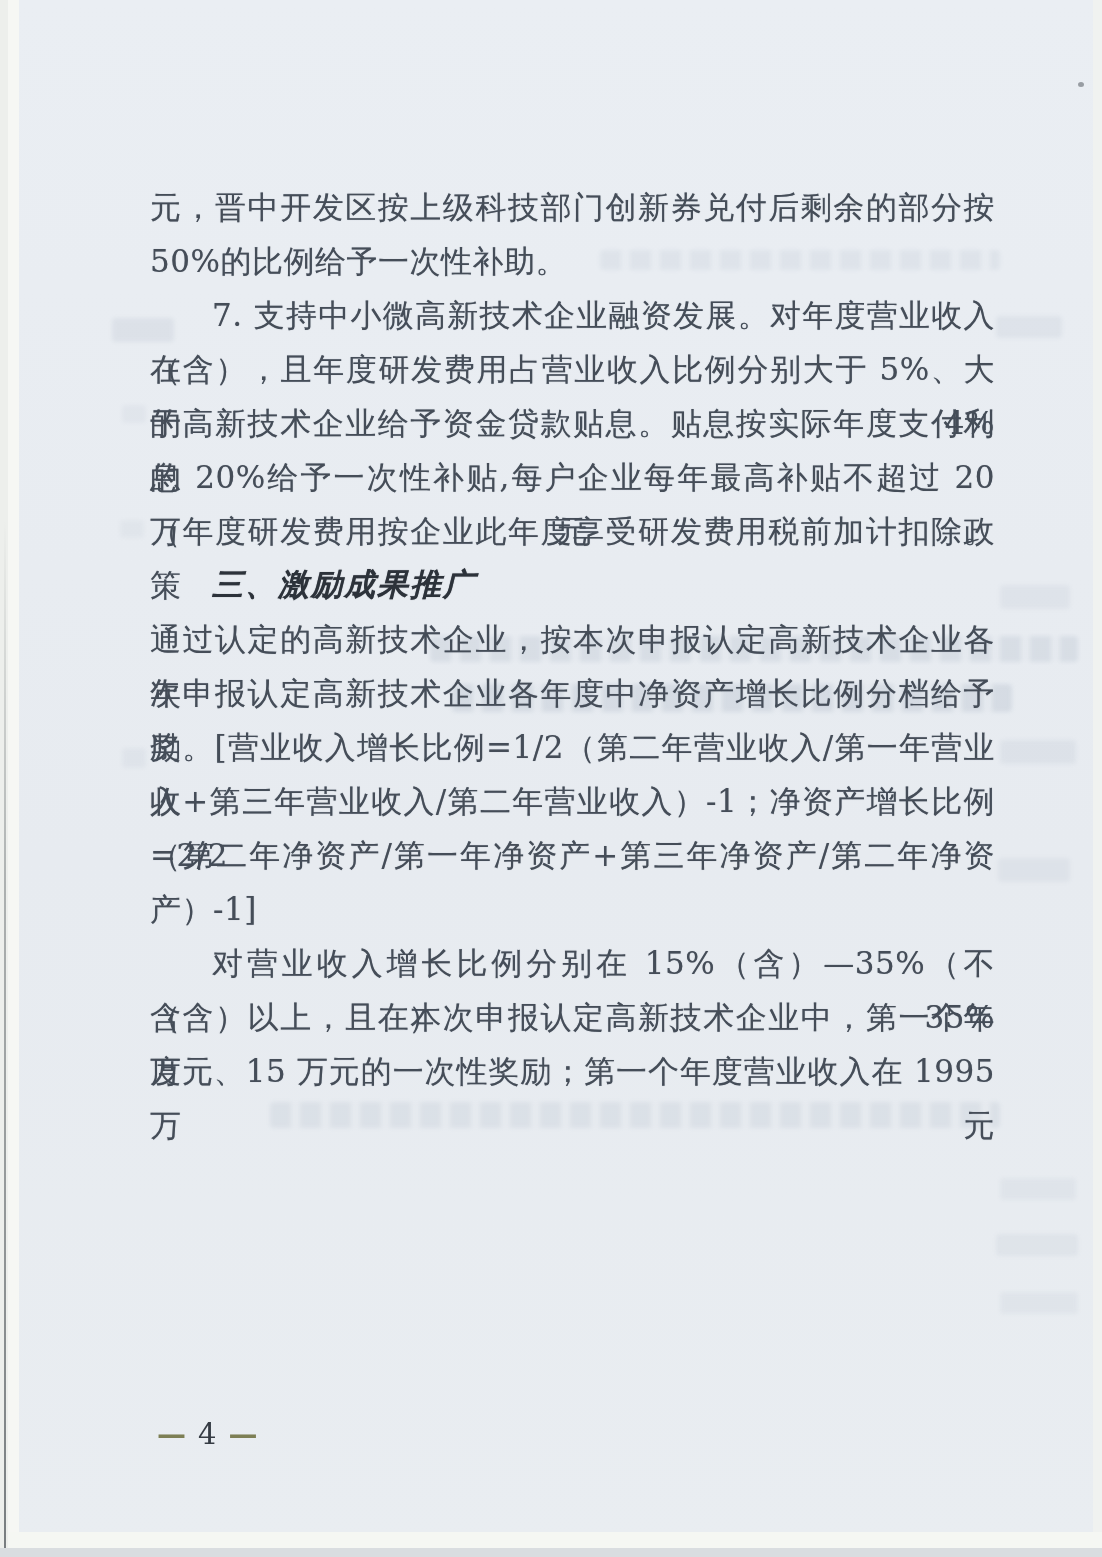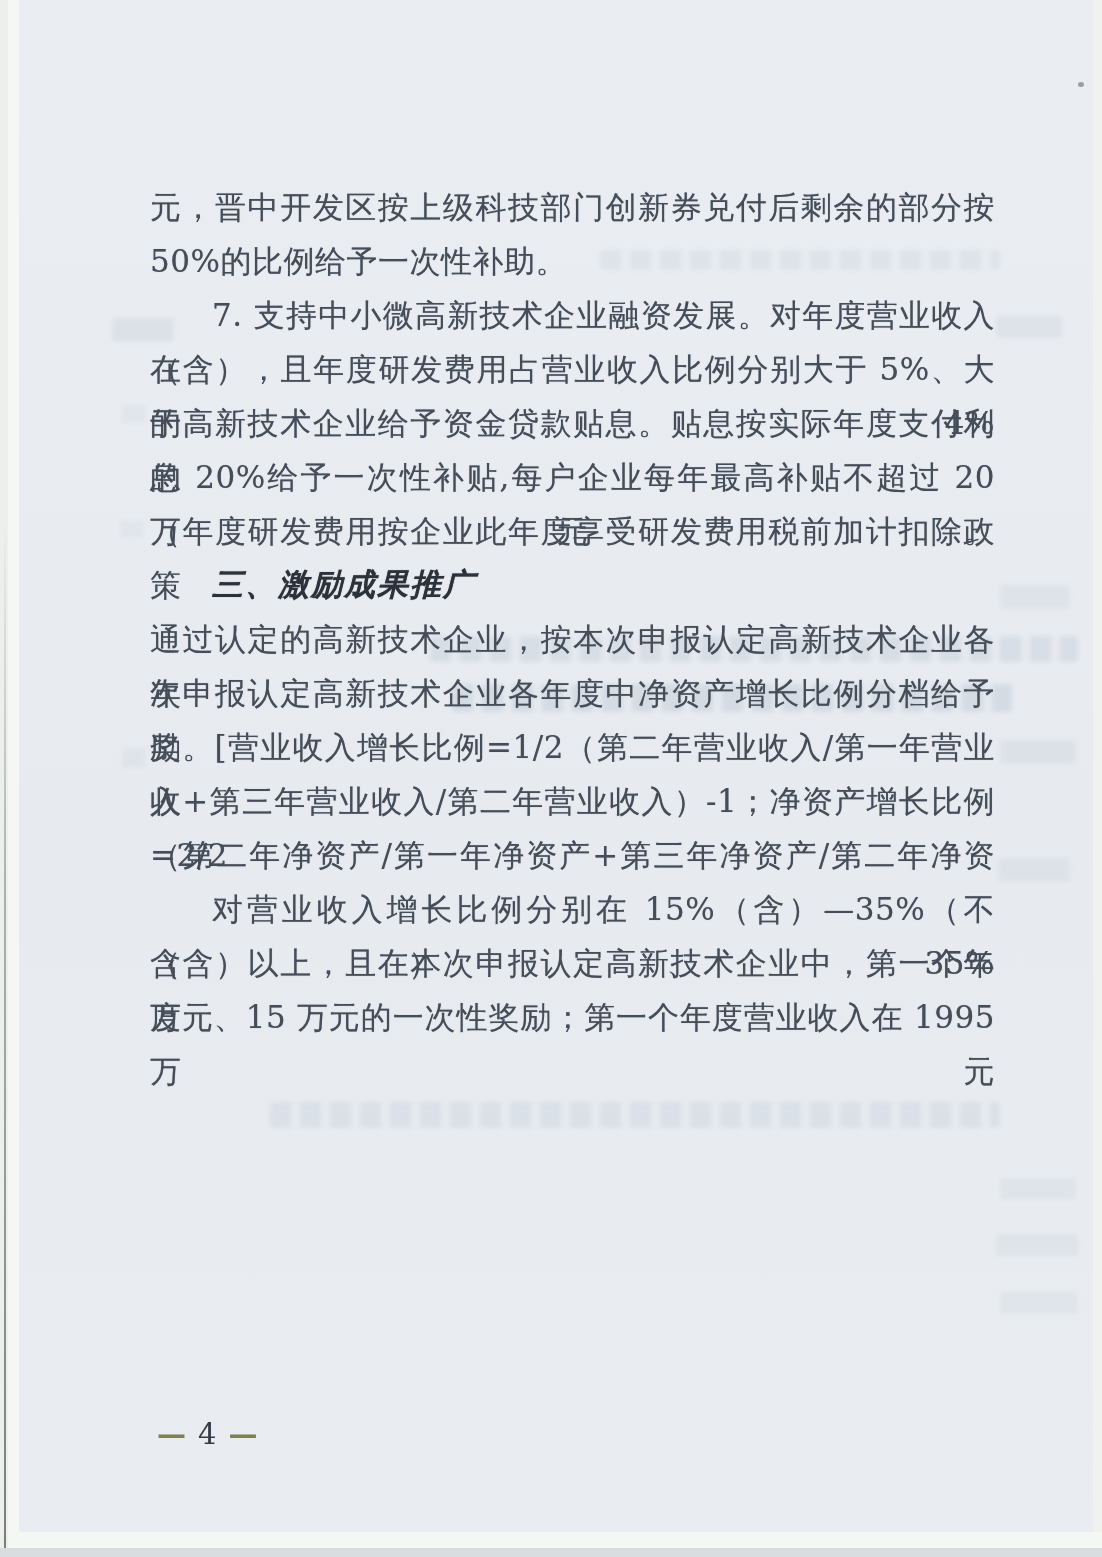--- a/index.html
+++ b/index.html
@@ -77,20 +77,21 @@
       <div class="line j">（含），且年度研发费用占营业收入比例分别大于 5%、大于 4%</div>
       <div class="line j">的高新技术企业给予资金贷款贴息。贴息按实际年度支付利息</div>
       <div class="line j">的 20%给予一次性补贴,每户企业每年最高补贴不超过 20 万元。</div>
       <div class="line j">（年度研发费用按企业此年度享受研发费用税前加计扣除政策</div>
       <div class="line ind hd">三、激励成果推广</div>
       <div class="line j">通过认定的高新技术企业，按本次申报认定高新技术企业各年</div>
       <div class="line j">次申报认定高新技术企业各年度中净资产增长比例分档给予奖</div>
       <div class="line j">励。[营业收入增长比例=1/2（第二年营业收入/第一年营业收</div>
       <div class="line j">入+第三年营业收入/第二年营业收入）-1；净资产增长比例=2/2</div>
       <div class="line j">（第二年净资产/第一年净资产+第三年净资产/第二年净资</div>
+      <div class="line">产）-1]</div>
       <div class="line j ind">对营业收入增长比例分别在 15%（含）—35%（不含）、35%</div>
       <div class="line j">（含）以上，且在本次申报认定高新技术企业中，第一个年度</div>
       <div class="line j">万元、15 万元的一次性奖励；第一个年度营业收入在 1995 万元</div>
     </div>
 
   <div class="footer">
     <span class="dash">—</span><span class="num">4</span><span class="dash">—</span>
   </div>
 
   <div class="edge edge-left-outer"></div>

